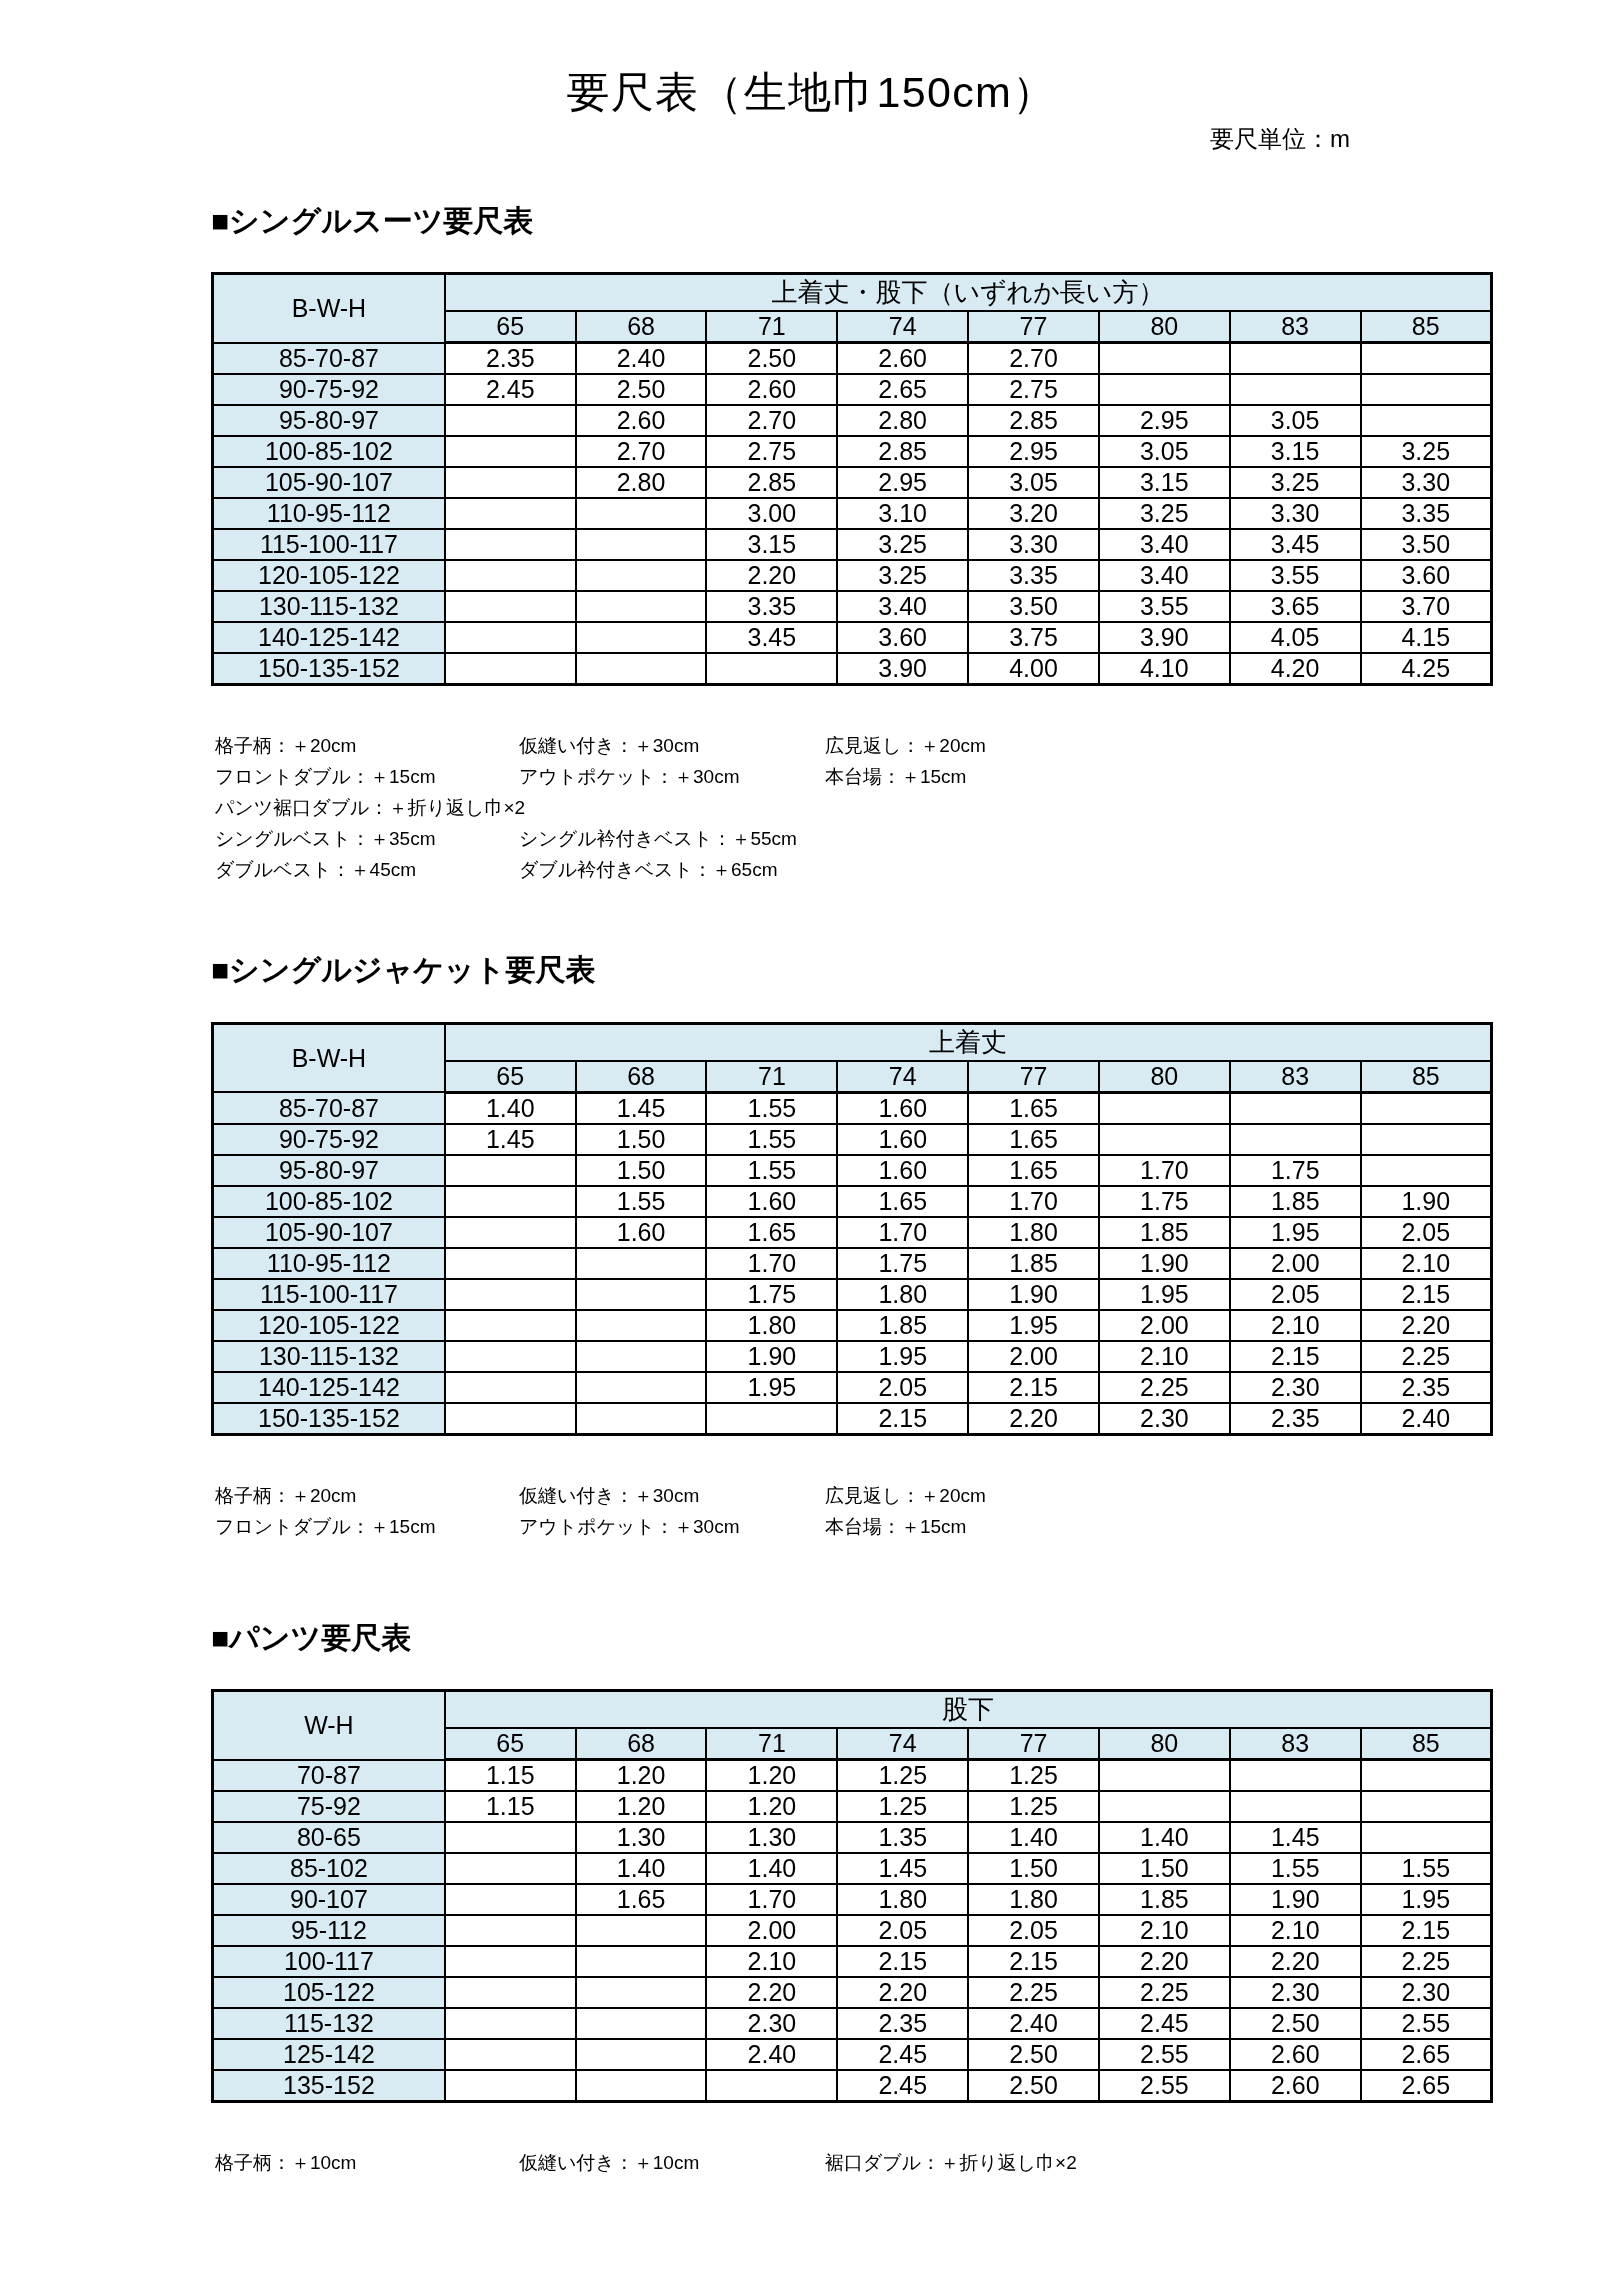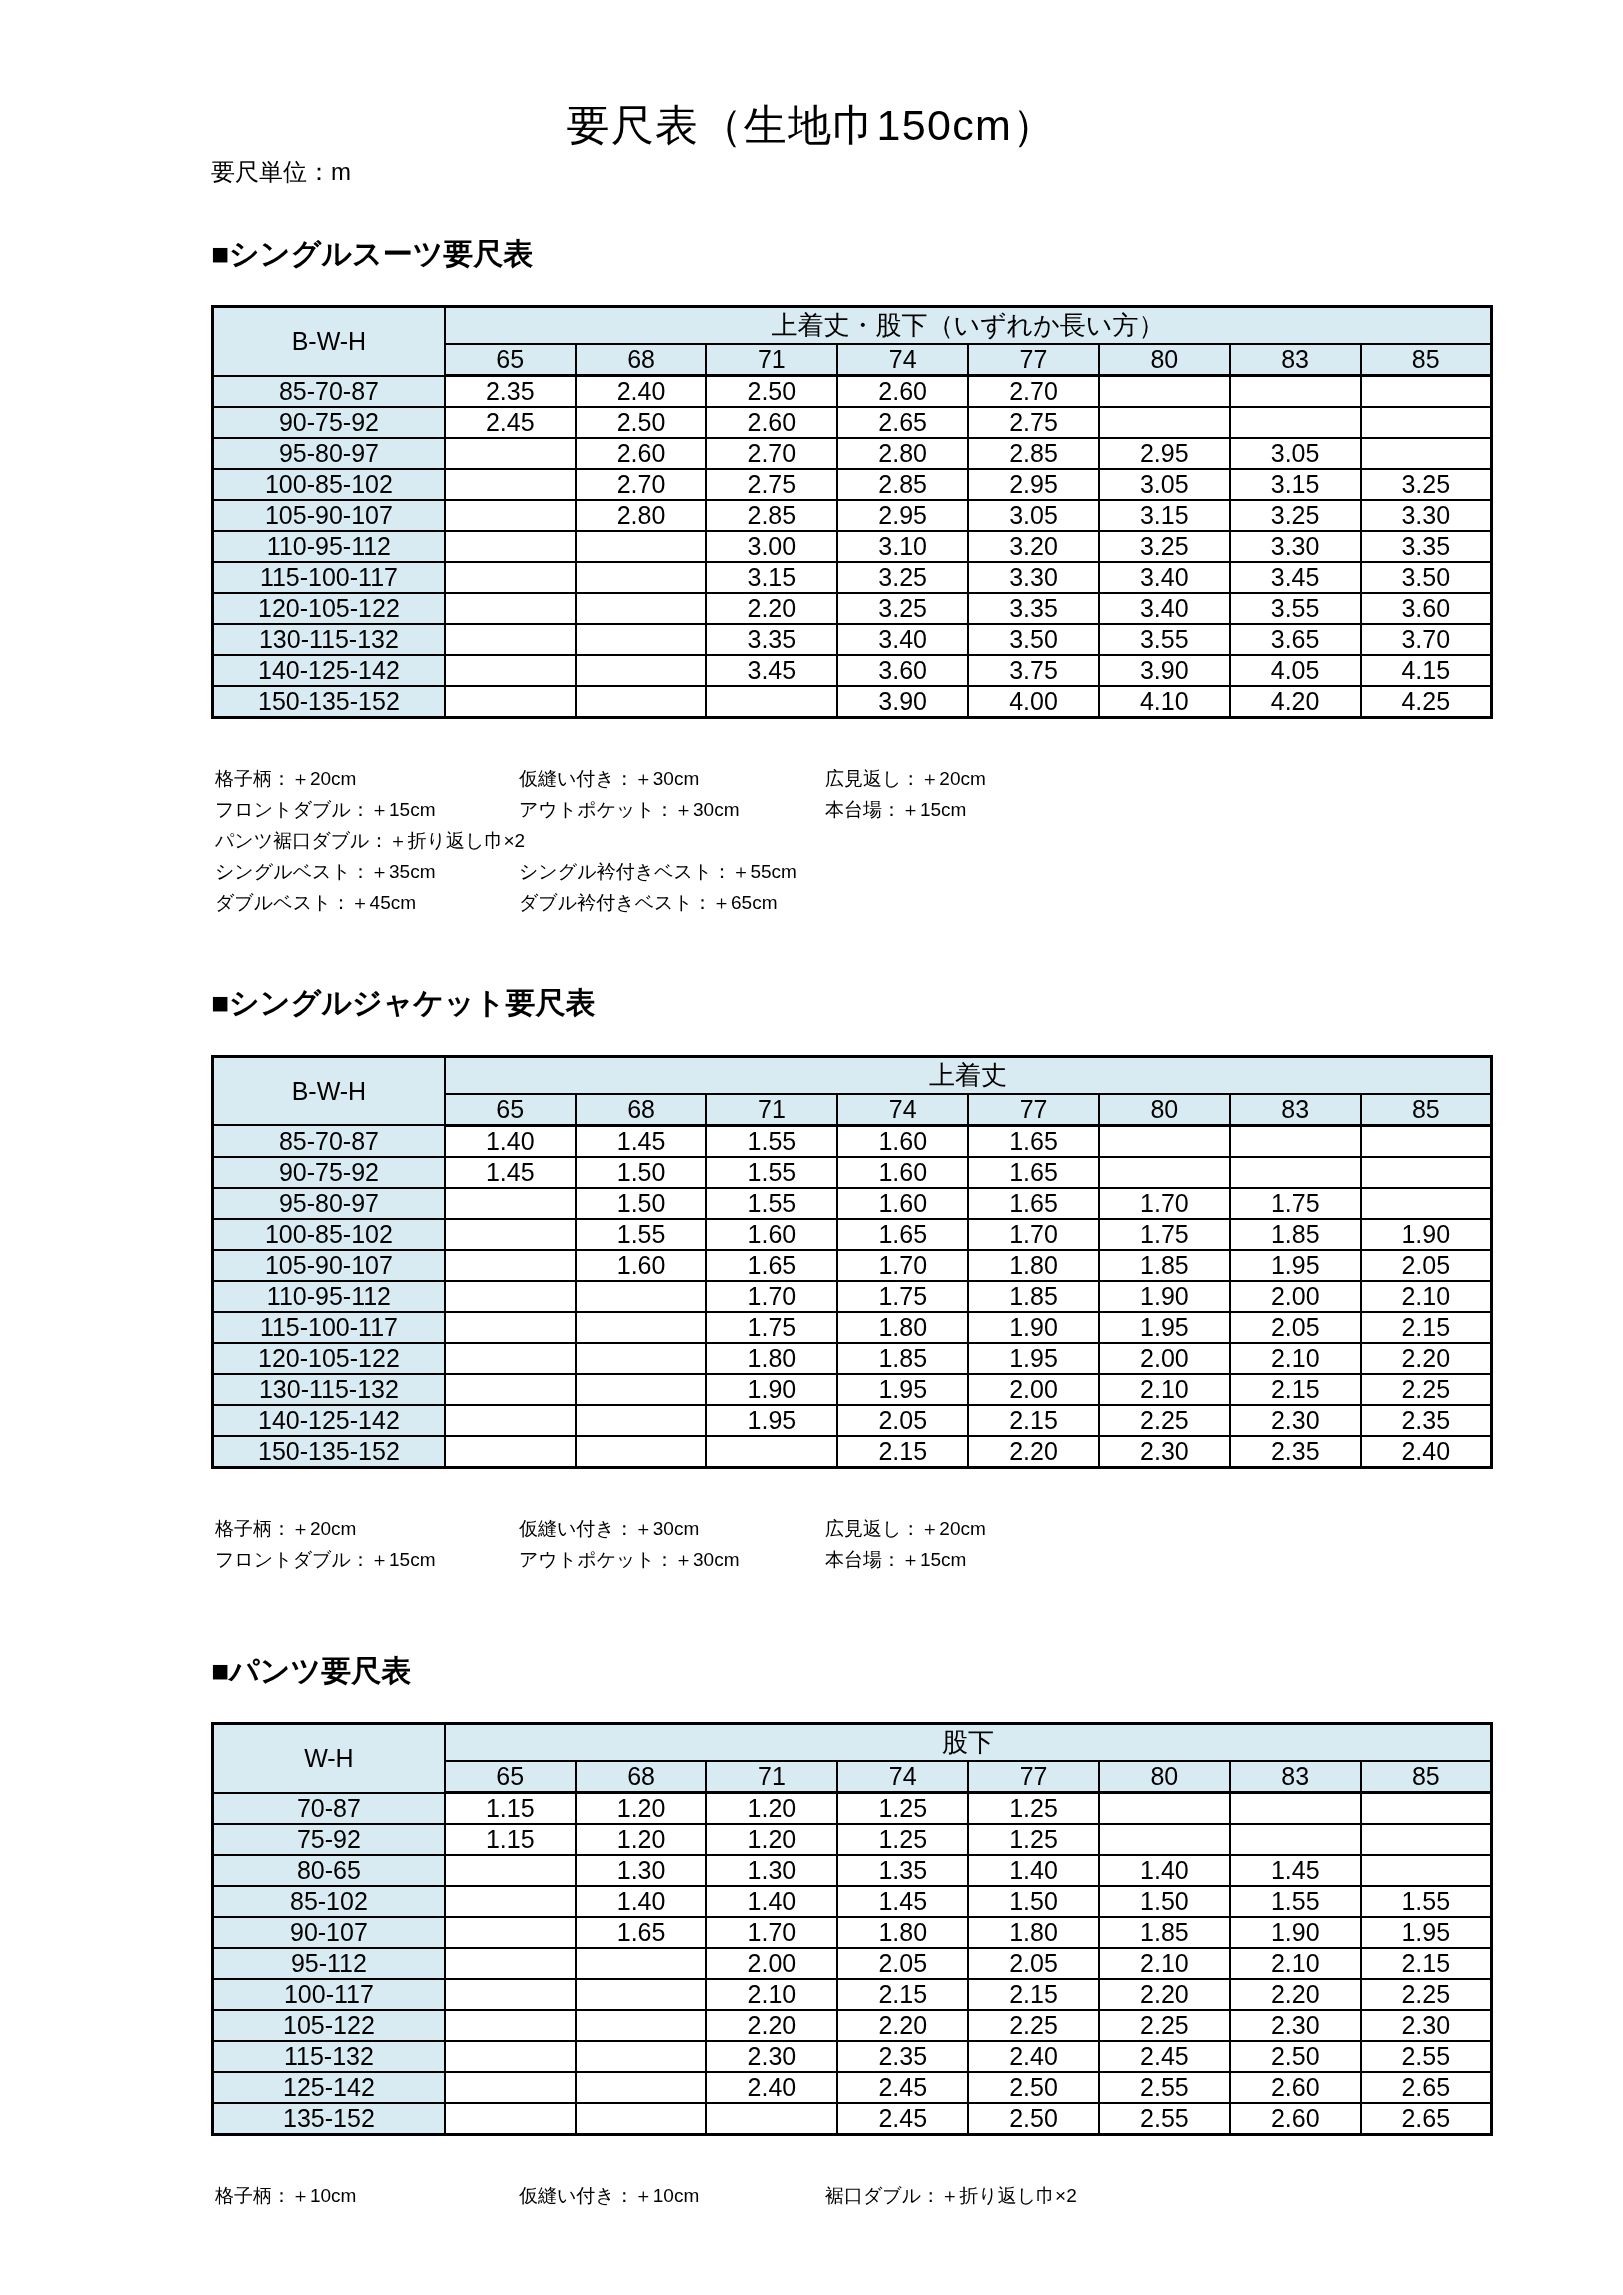--- a/index.html
+++ b/index.html
@@ -7,33 +7,33 @@
     background: #ffffff;
     font-family: "Liberation Sans", "DejaVu Sans", sans-serif;
     color: #000;
   }
   body {
     width: 1623px; height: 2295px;
     position: relative;
     overflow: hidden;
   }
   .page-title {
-    padding-top: 102px;
+    padding-top: 69px;
     text-align: center;
     font-size: 43px;
     letter-spacing: 1.3px;
     line-height: 1.1;
     white-space: nowrap;
   }
   .content {
     width: 1139px;
     margin-left: 211px;
   }
   .unit-label {
-    text-align: left;
+    text-align: right;
     font-size: 24px;
     margin-top: 6.5px;
   }
   .sec { margin-top: 0; }
   .sec-heading {
     margin: 0;
     font-size: 30px;
     font-weight: bold;
     line-height: 1.15;
     white-space: nowrap;

